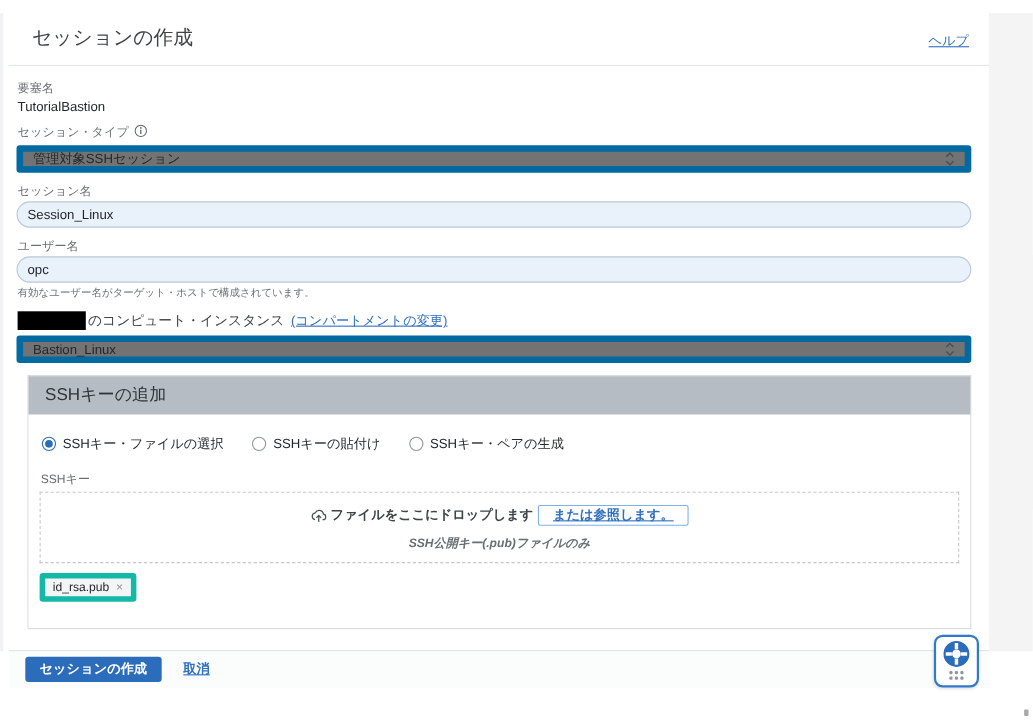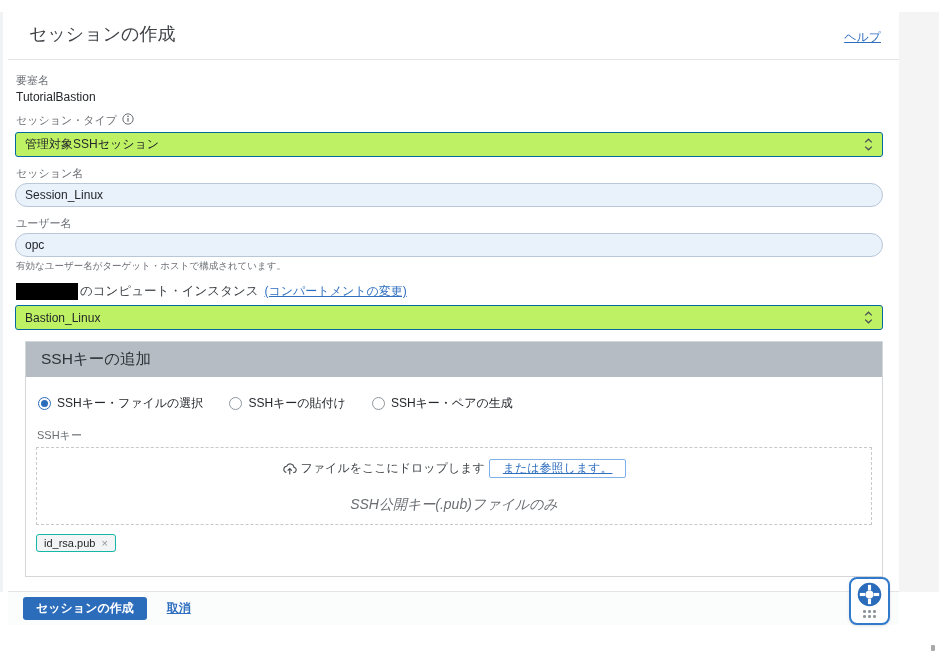--- a/index.html
+++ b/index.html
@@ -15,21 +15,21 @@
   .page-title { font-size:18px; font-weight:400; color:#3f4347; }
   a.link { color:#2f6fc0; text-decoration:underline; cursor:pointer; }
   .help-link { font-size:12px; }
 
   .panel-body { padding:13px 16px 0 7px; }
   .field-label { font-size:11px; color:#6a6e73; margin:0 0 2px 1px; }
   .ro-value { font-size:12px; color:#24272b; margin-left:1px; }
   .label-row { display:flex; align-items:flex-start; gap:5px; margin-top:9px; margin-bottom:4px; }
 
   .select { display:flex; align-items:center; justify-content:space-between; height:25px;
-    border:1px solid #0369a1; border-radius:3px; background:#bef264; padding:0 9px; cursor:pointer; }
+    border:6px solid #0369a1; border-radius:3px; background:#737373; padding:0 9px; cursor:pointer; }
   .select .sel-value { font-size:12px; color:#24272b; }
   .text-input { display:flex; align-items:center; height:24px; border:1px solid #b9c7d8;
     border-radius:12px; background:#e9f1fb; padding:0 9px; font-size:12px; color:#24272b; }
 
   .helper-text { font-size:9.5px; color:#6a6e73; margin:3px 0 0 1px; }
 
   .compute-row { display:flex; align-items:center; margin:10px 0 5px 1px; font-size:12.5px; color:#3f4347; }
   .redacted { display:inline-block; width:62px; height:17px; background:#000; margin-right:2px; }
   .compute-row a { margin-left:6px; font-size:12px; }
 
@@ -39,27 +39,27 @@
   .ssh-body { padding:16px 10px 24px 10px; background:#fff; }
 
   .radio-row { display:flex; align-items:center; gap:26px; margin:2px 0 16px 2px; }
   .radio-item { display:flex; align-items:center; gap:6px; cursor:pointer; }
   .radio-circle { width:13px; height:13px; border-radius:50%; border:1px solid #8f969c; background:#fff; flex:0 0 auto; position:relative; }
   .radio-item.selected .radio-circle { border:1.5px solid #2b6cbb; }
   .radio-item.selected .radio-circle::after { content:""; position:absolute; left:50%; top:50%;
     width:7px; height:7px; margin:-3.5px 0 0 -3.5px; border-radius:50%; background:#2b6cbb; }
   .radio-label { font-size:12px; color:#24272b; }
 
-  .dropzone { border:1px dashed #c6c8ca; margin-top:4px; padding:11px 0 10px; text-align:center; }
+  .dropzone { border:1px dashed #c6c8ca; margin-top:4px; padding:11px 0 10px; text-align:center;font-weight:bold; }
   .dz-line1 { display:flex; align-items:center; justify-content:center; gap:4px; font-size:12px; color:#3f4347; }
   .dz-browse { display:inline-block; border:1px solid #7fb0e8; border-radius:2px; padding:0 13px; }
-  .dz-hint { font-size:14px; font-style:italic; color:#6a6e73; margin-top:18px; }
+  .dz-hint { font-size:11px; font-style:italic; color:#6a6e73; margin-top:8px; }
 
   .file-chip { display:inline-flex; align-items:center; gap:6px; margin-top:9px; padding:2px 7px;
-    border:1px solid #14b8a6; border-radius:3px; background:#f3f4f5; font-size:11px; color:#24272b; }
+    border:5px solid #14b8a6; border-radius:3px; background:#f3f4f5; font-size:11px; color:#24272b; }
   .chip-x { color:#8f969c; font-size:11px; cursor:pointer; }
 
   .advanced-row { display:flex; align-items:center; gap:24px; margin:21px 0 0 10px; }
   .advanced-row a { font-size:12px; font-weight:600; }
 
   .panel-footer { position:absolute; left:0; right:0; top:591px; height:34px; background:#fbfcfc;
     border-top:1px solid #e3e5e7; display:flex; align-items:center; gap:20px; padding-left:15px; }
   .btn-primary { background:#2b6cbb; color:#fff; border:none; border-radius:3px; height:23px;
     padding:0 13px; font-size:12px; font-weight:600; font-family:inherit; cursor:pointer; }
   .cancel-link { font-size:12px; font-weight:600; }

